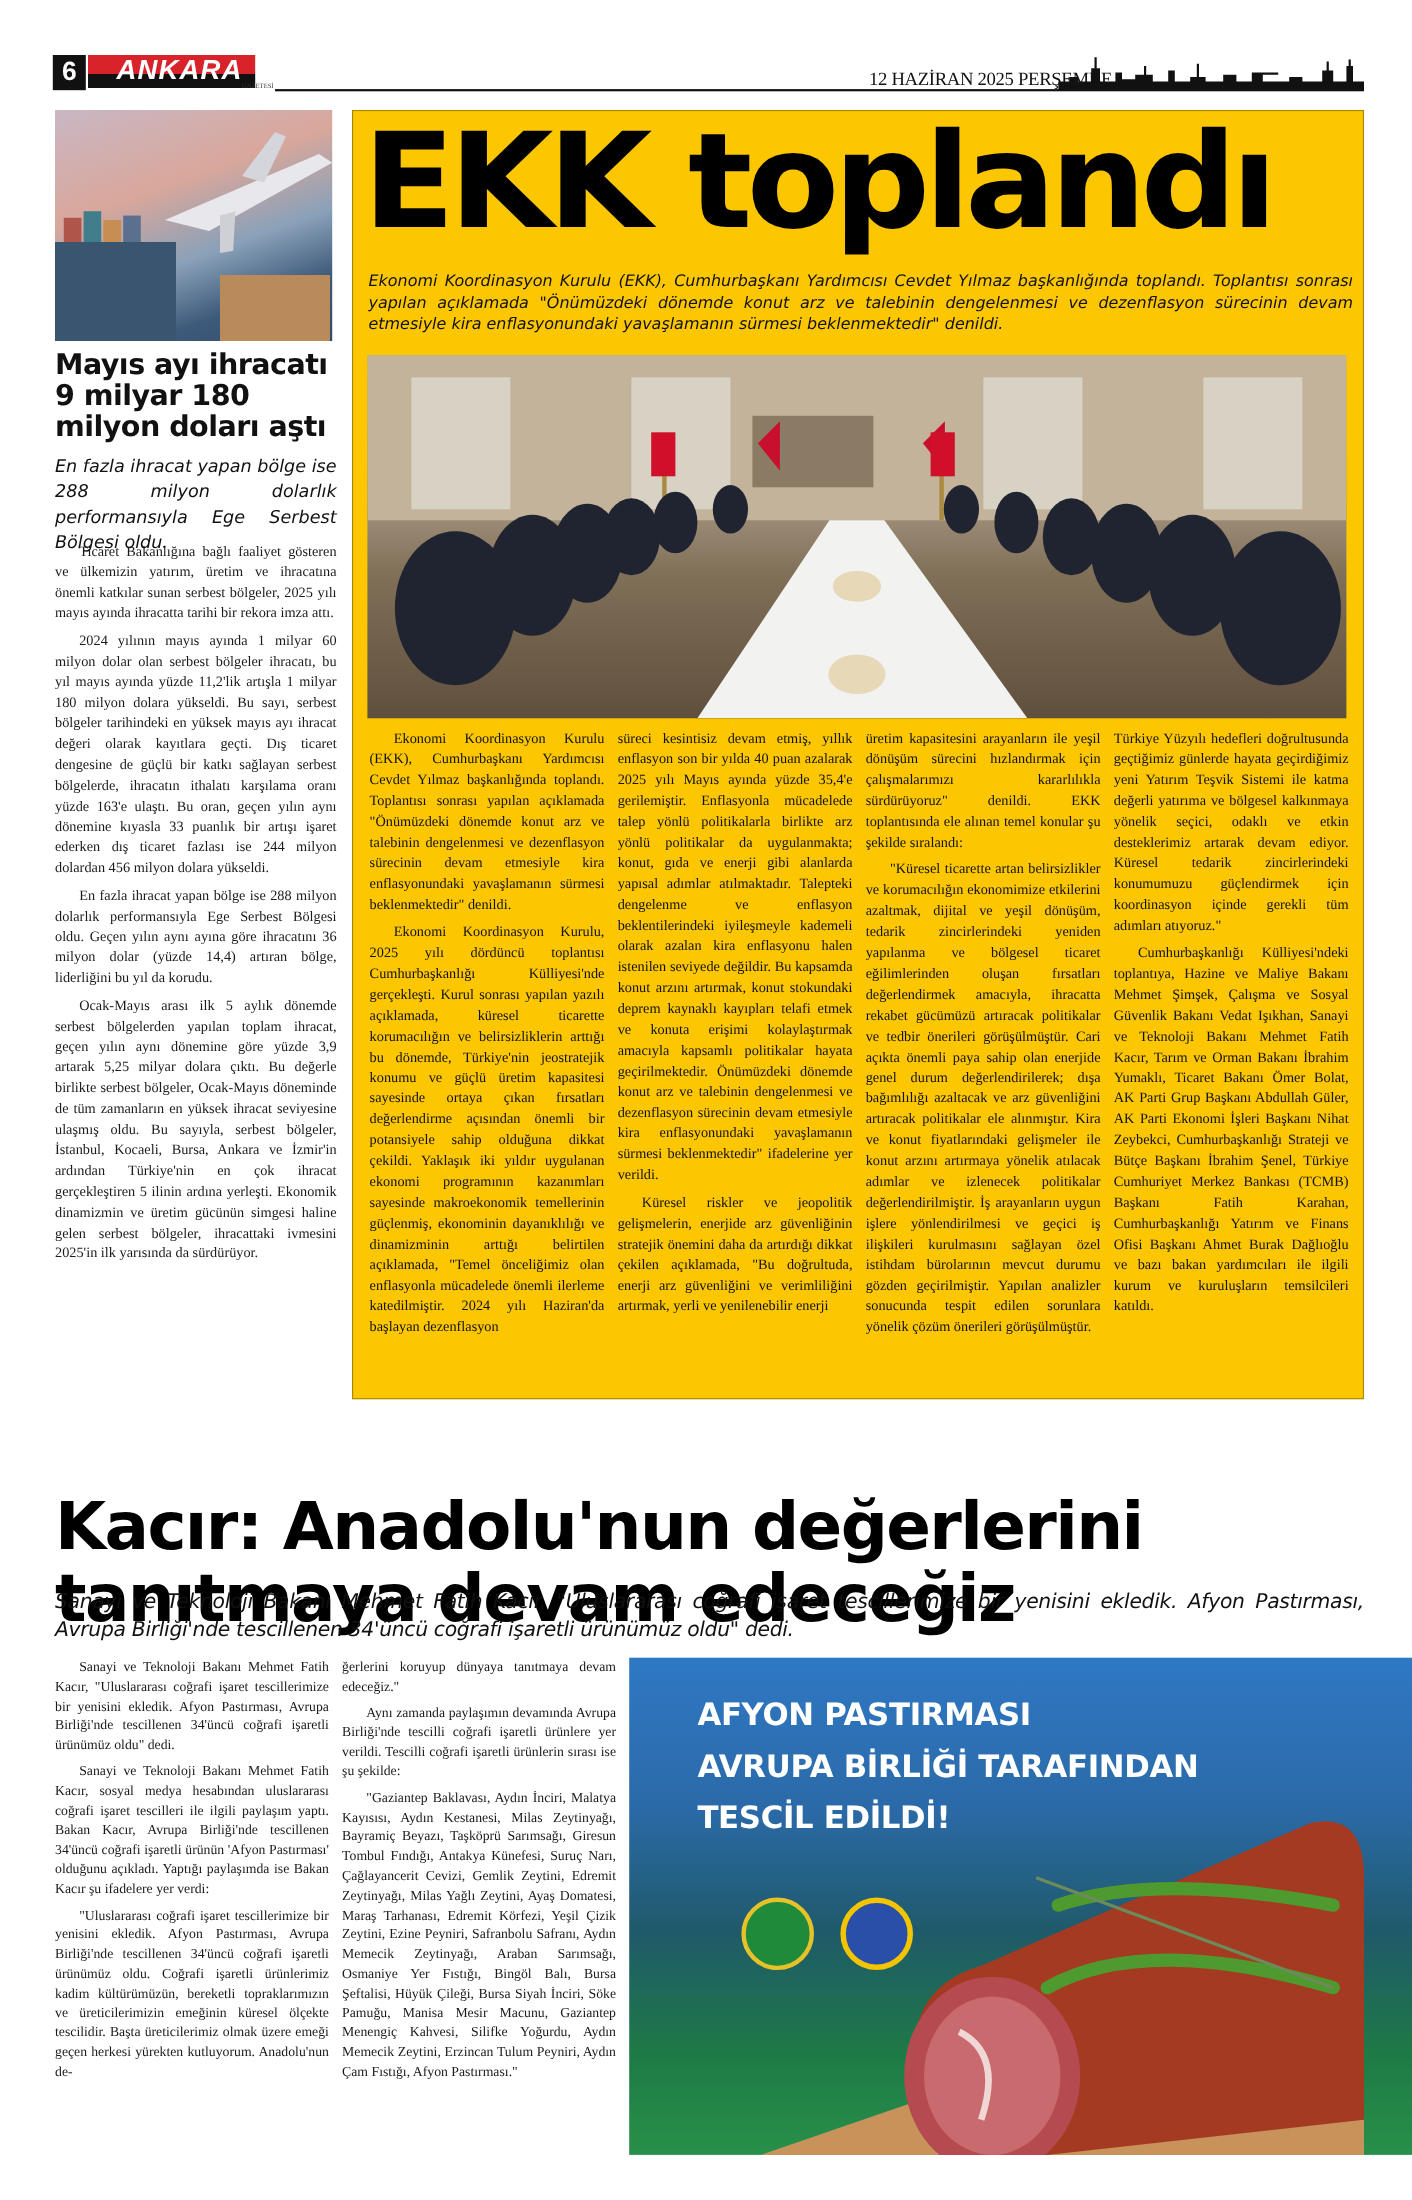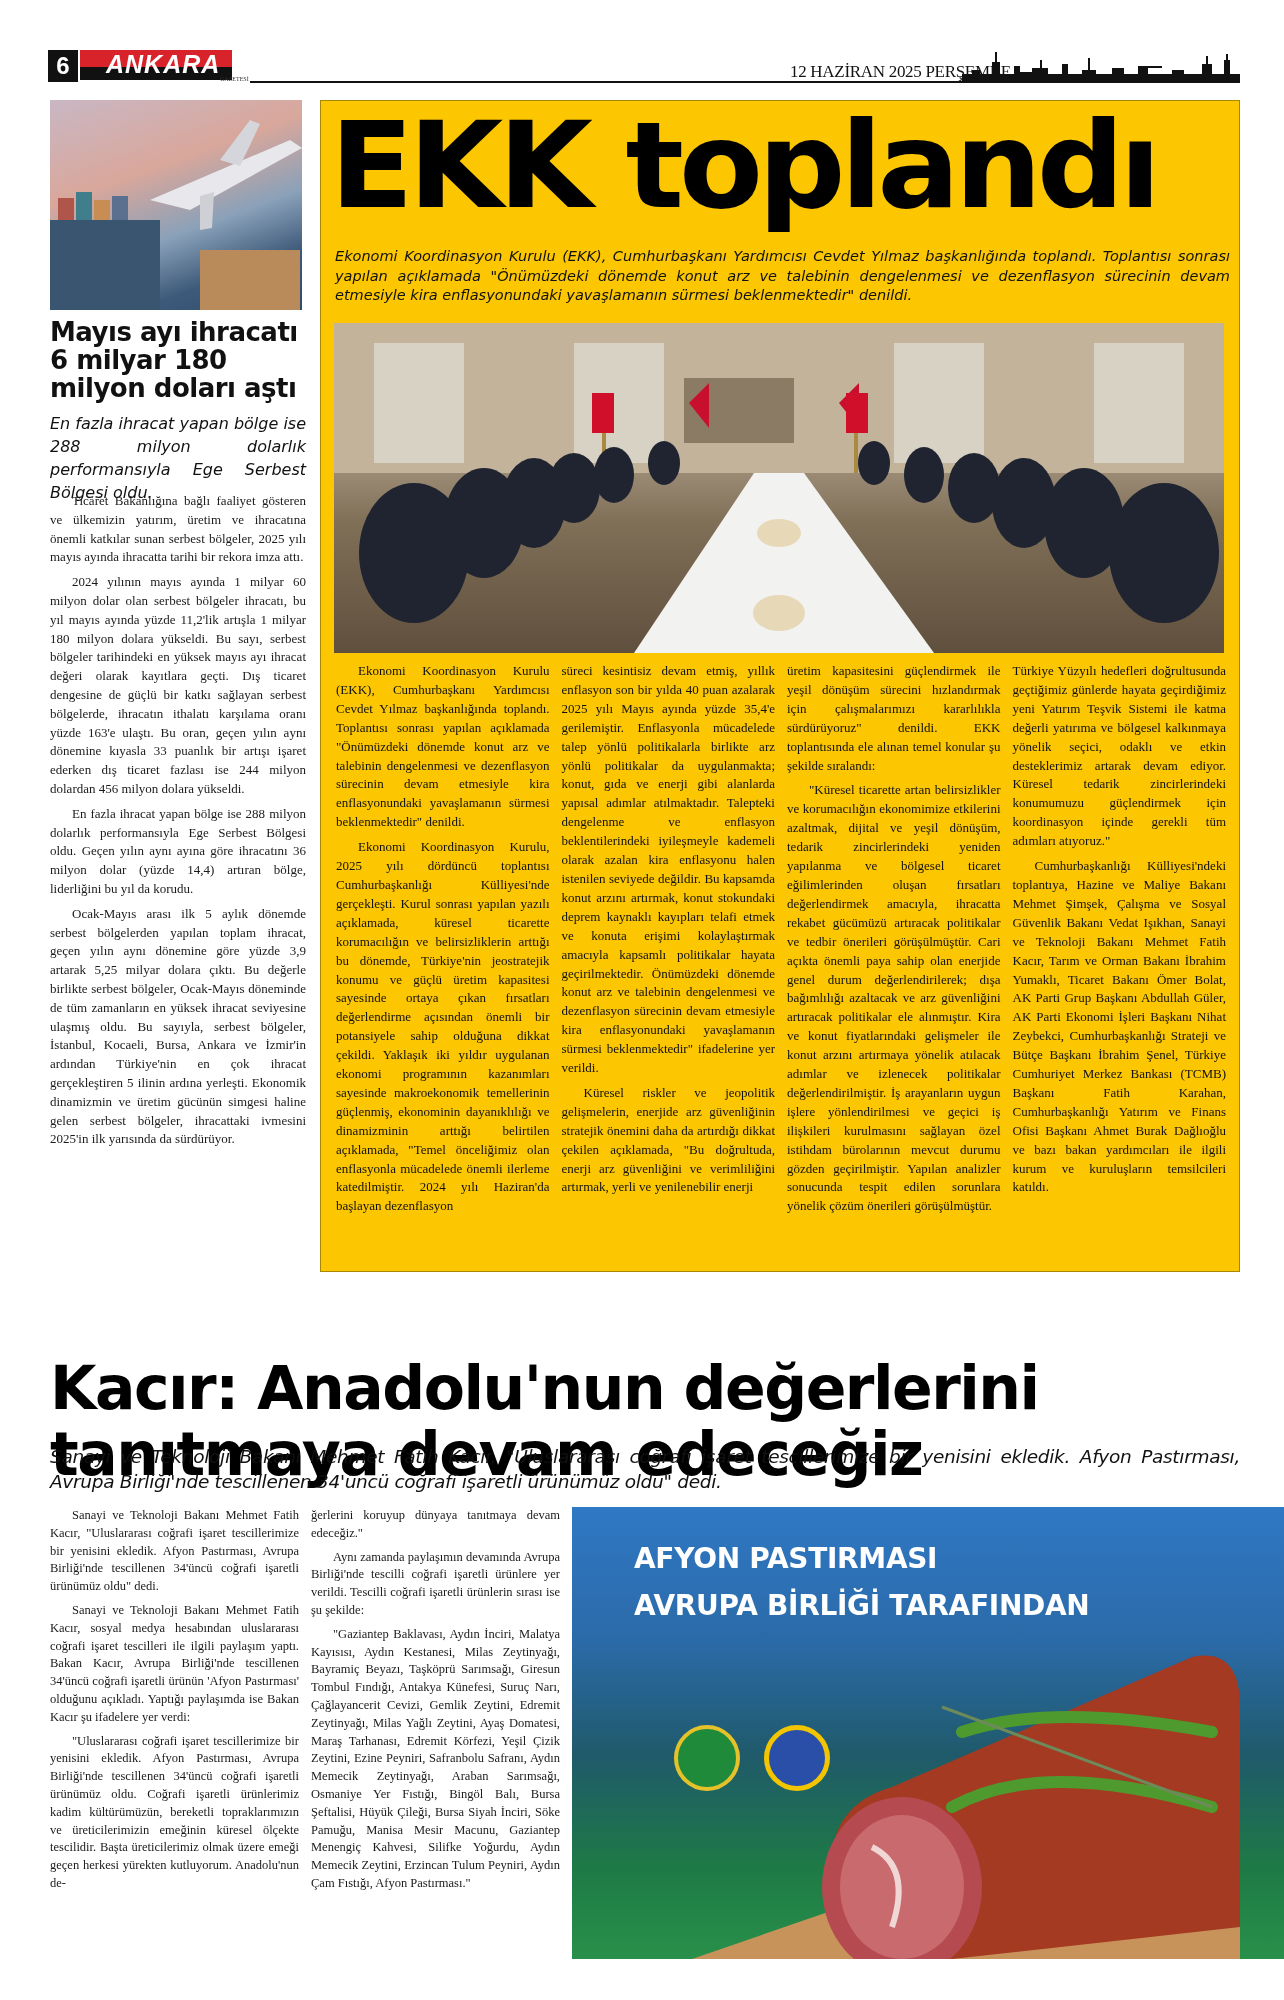--- a/index.html
+++ b/index.html
@@ -57,21 +57,21 @@
     <rect x="8" y="98" width="16" height="22" fill="#b0554a"></rect>
     <rect x="26" y="92" width="16" height="28" fill="#3f7e8a"></rect>
     <rect x="44" y="100" width="16" height="20" fill="#c78d52"></rect>
     <rect x="62" y="96" width="16" height="24" fill="#5b6f8f"></rect>
     <rect x="150" y="150" width="100" height="60" fill="#b98a5a"></rect>
     <path d="M100 100 L240 40 L252 48 L140 110 Z" fill="#e8e8ec"></path>
     <path d="M170 60 L200 20 L210 24 L190 66 Z" fill="#d5d5dc"></path>
     <path d="M150 96 L150 130 L162 128 L164 92 Z" fill="#cfcfd6"></path>
   </svg>
 </div>
-<div class="abs left-title">Mayıs ayı ihracatı 6 milyar 180 milyon doları aştı</div>
+<div class="abs left-title">Mayıs ayı ihracatı 9 milyar 180 milyon doları aştı</div>
 <div class="abs left-deck">En fazla ihracat yapan bölge ise 288 milyon dolarlık performansıyla Ege Serbest Bölgesi oldu.</div>
 <div class="abs left-body">
   <p>Ticaret Bakanlığına bağlı faaliyet gösteren ve ülkemizin yatırım, üretim ve ihracatına önemli katkılar sunan serbest bölgeler, 2025 yılı mayıs ayında ihracatta tarihi bir rekora imza attı.</p>
   <p>2024 yılının mayıs ayında 1 milyar 60 milyon dolar olan serbest bölgeler ihracatı, bu yıl mayıs ayında yüzde 11,2'lik artışla 1 milyar 180 milyon dolara yükseldi. Bu sayı, serbest bölgeler tarihindeki en yüksek mayıs ayı ihracat değeri olarak kayıtlara geçti. Dış ticaret dengesine de güçlü bir katkı sağlayan serbest bölgelerde, ihracatın ithalatı karşılama oranı yüzde 163'e ulaştı. Bu oran, geçen yılın aynı dönemine kıyasla 33 puanlık bir artışı işaret ederken dış ticaret fazlası ise 244 milyon dolardan 456 milyon dolara yükseldi.</p>
   <p>En fazla ihracat yapan bölge ise 288 milyon dolarlık performansıyla Ege Serbest Bölgesi oldu. Geçen yılın aynı ayına göre ihracatını 36 milyon dolar (yüzde 14,4) artıran bölge, liderliğini bu yıl da korudu.</p>
   <p>Ocak-Mayıs arası ilk 5 aylık dönemde serbest bölgelerden yapılan toplam ihracat, geçen yılın aynı dönemine göre yüzde 3,9 artarak 5,25 milyar dolara çıktı. Bu değerle birlikte serbest bölgeler, Ocak-Mayıs döneminde de tüm zamanların en yüksek ihracat seviyesine ulaşmış oldu. Bu sayıyla, serbest bölgeler, İstanbul, Kocaeli, Bursa, Ankara ve İzmir'in ardından Türkiye'nin en çok ihracat gerçekleştiren 5 ilinin ardına yerleşti. Ekonomik dinamizmin ve üretim gücünün simgesi haline gelen serbest bölgeler, ihracattaki ivmesini 2025'in ilk yarısında da sürdürüyor.</p>
 </div>
 
 <div class="abs ekk-box"></div>
 <div class="abs ekk-title">EKK toplandı</div>
@@ -112,21 +112,21 @@
 <div class="abs ekk-cols">
   <div class="ekk-col">
     <p>Ekonomi Koordinasyon Kurulu (EKK), Cumhurbaşkanı Yardımcısı Cevdet Yılmaz başkanlığında toplandı. Toplantısı sonrası yapılan açıklamada "Önümüzdeki dönemde konut arz ve talebinin dengelenmesi ve dezenflasyon sürecinin devam etmesiyle kira enflasyonundaki yavaşlamanın sürmesi beklenmektedir" denildi.</p>
     <p>Ekonomi Koordinasyon Kurulu, 2025 yılı dördüncü toplantısı Cumhurbaşkanlığı Külliyesi'nde gerçekleşti. Kurul sonrası yapılan yazılı açıklamada, küresel ticarette korumacılığın ve belirsizliklerin arttığı bu dönemde, Türkiye'nin jeostratejik konumu ve güçlü üretim kapasitesi sayesinde ortaya çıkan fırsatları değerlendirme açısından önemli bir potansiyele sahip olduğuna dikkat çekildi. Yaklaşık iki yıldır uygulanan ekonomi programının kazanımları sayesinde makroekonomik temellerinin güçlenmiş, ekonominin dayanıklılığı ve dinamizminin arttığı belirtilen açıklamada, "Temel önceliğimiz olan enflasyonla mücadelede önemli ilerleme katedilmiştir. 2024 yılı Haziran'da başlayan dezenflasyon</p>
   </div>
   <div class="ekk-col">
     <p class="cont">süreci kesintisiz devam etmiş, yıllık enflasyon son bir yılda 40 puan azalarak 2025 yılı Mayıs ayında yüzde 35,4'e gerilemiştir. Enflasyonla mücadelede talep yönlü politikalarla birlikte arz yönlü politikalar da uygulanmakta; konut, gıda ve enerji gibi alanlarda yapısal adımlar atılmaktadır. Talepteki dengelenme ve enflasyon beklentilerindeki iyileşmeyle kademeli olarak azalan kira enflasyonu halen istenilen seviyede değildir. Bu kapsamda konut arzını artırmak, konut stokundaki deprem kaynaklı kayıpları telafi etmek ve konuta erişimi kolaylaştırmak amacıyla kapsamlı politikalar hayata geçirilmektedir. Önümüzdeki dönemde konut arz ve talebinin dengelenmesi ve dezenflasyon sürecinin devam etmesiyle kira enflasyonundaki yavaşlamanın sürmesi beklenmektedir" ifadelerine yer verildi.</p>
     <p>Küresel riskler ve jeopolitik gelişmelerin, enerjide arz güvenliğinin stratejik önemini daha da artırdığı dikkat çekilen açıklamada, "Bu doğrultuda, enerji arz güvenliğini ve verimliliğini artırmak, yerli ve yenilenebilir enerji</p>
   </div>
   <div class="ekk-col">
-    <p class="cont">üretim kapasitesini güçlendirmek ile yeşil dönüşüm sürecini hızlandırmak için çalışmalarımızı kararlılıkla sürdürüyoruz" denildi. EKK toplantısında ele alınan temel konular şu şekilde sıralandı:</p>
+    <p class="cont">üretim kapasitesini arayanların ile yeşil dönüşüm sürecini hızlandırmak için çalışmalarımızı kararlılıkla sürdürüyoruz" denildi. EKK toplantısında ele alınan temel konular şu şekilde sıralandı:</p>
     <p>"Küresel ticarette artan belirsizlikler ve korumacılığın ekonomimize etkilerini azaltmak, dijital ve yeşil dönüşüm, tedarik zincirlerindeki yeniden yapılanma ve bölgesel ticaret eğilimlerinden oluşan fırsatları değerlendirmek amacıyla, ihracatta rekabet gücümüzü artıracak politikalar ve tedbir önerileri görüşülmüştür. Cari açıkta önemli paya sahip olan enerjide genel durum değerlendirilerek; dışa bağımlılığı azaltacak ve arz güvenliğini artıracak politikalar ele alınmıştır. Kira ve konut fiyatlarındaki gelişmeler ile konut arzını artırmaya yönelik atılacak adımlar ve izlenecek politikalar değerlendirilmiştir. İş arayanların uygun işlere yönlendirilmesi ve geçici iş ilişkileri kurulmasını sağlayan özel istihdam bürolarının mevcut durumu gözden geçirilmiştir. Yapılan analizler sonucunda tespit edilen sorunlara yönelik çözüm önerileri görüşülmüştür.</p>
   </div>
   <div class="ekk-col">
     <p class="cont">Türkiye Yüzyılı hedefleri doğrultusunda geçtiğimiz günlerde hayata geçirdiğimiz yeni Yatırım Teşvik Sistemi ile katma değerli yatırıma ve bölgesel kalkınmaya yönelik seçici, odaklı ve etkin desteklerimiz artarak devam ediyor. Küresel tedarik zincirlerindeki konumumuzu güçlendirmek için koordinasyon içinde gerekli tüm adımları atıyoruz."</p>
     <p>Cumhurbaşkanlığı Külliyesi'ndeki toplantıya, Hazine ve Maliye Bakanı Mehmet Şimşek, Çalışma ve Sosyal Güvenlik Bakanı Vedat Işıkhan, Sanayi ve Teknoloji Bakanı Mehmet Fatih Kacır, Tarım ve Orman Bakanı İbrahim Yumaklı, Ticaret Bakanı Ömer Bolat, AK Parti Grup Başkanı Abdullah Güler, AK Parti Ekonomi İşleri Başkanı Nihat Zeybekci, Cumhurbaşkanlığı Strateji ve Bütçe Başkanı İbrahim Şenel, Türkiye Cumhuriyet Merkez Bankası (TCMB) Başkanı Fatih Karahan, Cumhurbaşkanlığı Yatırım ve Finans Ofisi Başkanı Ahmet Burak Dağlıoğlu ve bazı bakan yardımcıları ile ilgili kurum ve kuruluşların temsilcileri katıldı.</p>
   </div>
 </div>
 
 <div class="abs kacir-title">Kacır: Anadolu'nun değerlerini tanıtmaya devam edeceğiz</div>
 <div class="abs kacir-deck">Sanayi ve Teknoloji Bakanı Mehmet Fatih Kacır, "Uluslararası coğrafi işaret tescillerimize bir yenisini ekledik. Afyon Pastırması, Avrupa Birliği'nde tescillenen 34'üncü coğrafi işaretli ürünümüz oldu" dedi.</div>
@@ -139,20 +139,21 @@
   <div class="kacir-col">
     <p class="cont">ğerlerini koruyup dünyaya tanıtmaya devam edeceğiz."</p>
     <p>Aynı zamanda paylaşımın devamında Avrupa Birliği'nde tescilli coğrafi işaretli ürünlere yer verildi. Tescilli coğrafi işaretli ürünlerin sırası ise şu şekilde:</p>
     <p>"Gaziantep Baklavası, Aydın İnciri, Malatya Kayısısı, Aydın Kestanesi, Milas Zeytinyağı, Bayramiç Beyazı, Taşköprü Sarımsağı, Giresun Tombul Fındığı, Antakya Künefesi, Suruç Narı, Çağlayancerit Cevizi, Gemlik Zeytini, Edremit Zeytinyağı, Milas Yağlı Zeytini, Ayaş Domatesi, Maraş Tarhanası, Edremit Körfezi, Yeşil Çizik Zeytini, Ezine Peyniri, Safranbolu Safranı, Aydın Memecik Zeytinyağı, Araban Sarımsağı, Osmaniye Yer Fıstığı, Bingöl Balı, Bursa Şeftalisi, Hüyük Çileği, Bursa Siyah İnciri, Söke Pamuğu, Manisa Mesir Macunu, Gaziantep Menengiç Kahvesi, Silifke Yoğurdu, Aydın Memecik Zeytini, Erzincan Tulum Peyniri, Aydın Çam Fıstığı, Afyon Pastırması."</p>
   </div>
 </div>
 <div class="abs kacir-img">
   <div class="kacir-img-text">
     <div>AFYON PASTIRMASI</div>
     <div>AVRUPA BİRLİĞİ TARAFINDAN</div>
+    <div>TESCİL EDİLDİ!</div>
   </div>
   <svg style="position:absolute;left:0;top:0" width="668" height="452" viewBox="0 0 668 452">
     <path d="M120 452 L560 300 L668 330 L668 452 Z" fill="#c8935a"></path>
     <path d="M260 380 Q250 300 320 280 L620 150 Q668 140 668 200 L668 420 L380 452 L290 452 Z" fill="#a43a22"></path>
     <ellipse cx="330" cy="380" rx="80" ry="90" fill="#b54a50"></ellipse>
     <ellipse cx="330" cy="380" rx="62" ry="72" fill="#c86a6e"></ellipse>
     <path d="M300 340 Q340 360 320 420" stroke="#f0d6d4" stroke-width="6" fill="none"></path>
     <path d="M390 225 Q480 195 640 225" stroke="#4f9a2e" stroke-width="12" fill="none" stroke-linecap="round"></path>
     <path d="M380 300 Q470 250 640 300" stroke="#4f9a2e" stroke-width="12" fill="none" stroke-linecap="round"></path>
     <path d="M370 200 L640 300" stroke="#6d8a5a" stroke-width="3" fill="none"></path>

